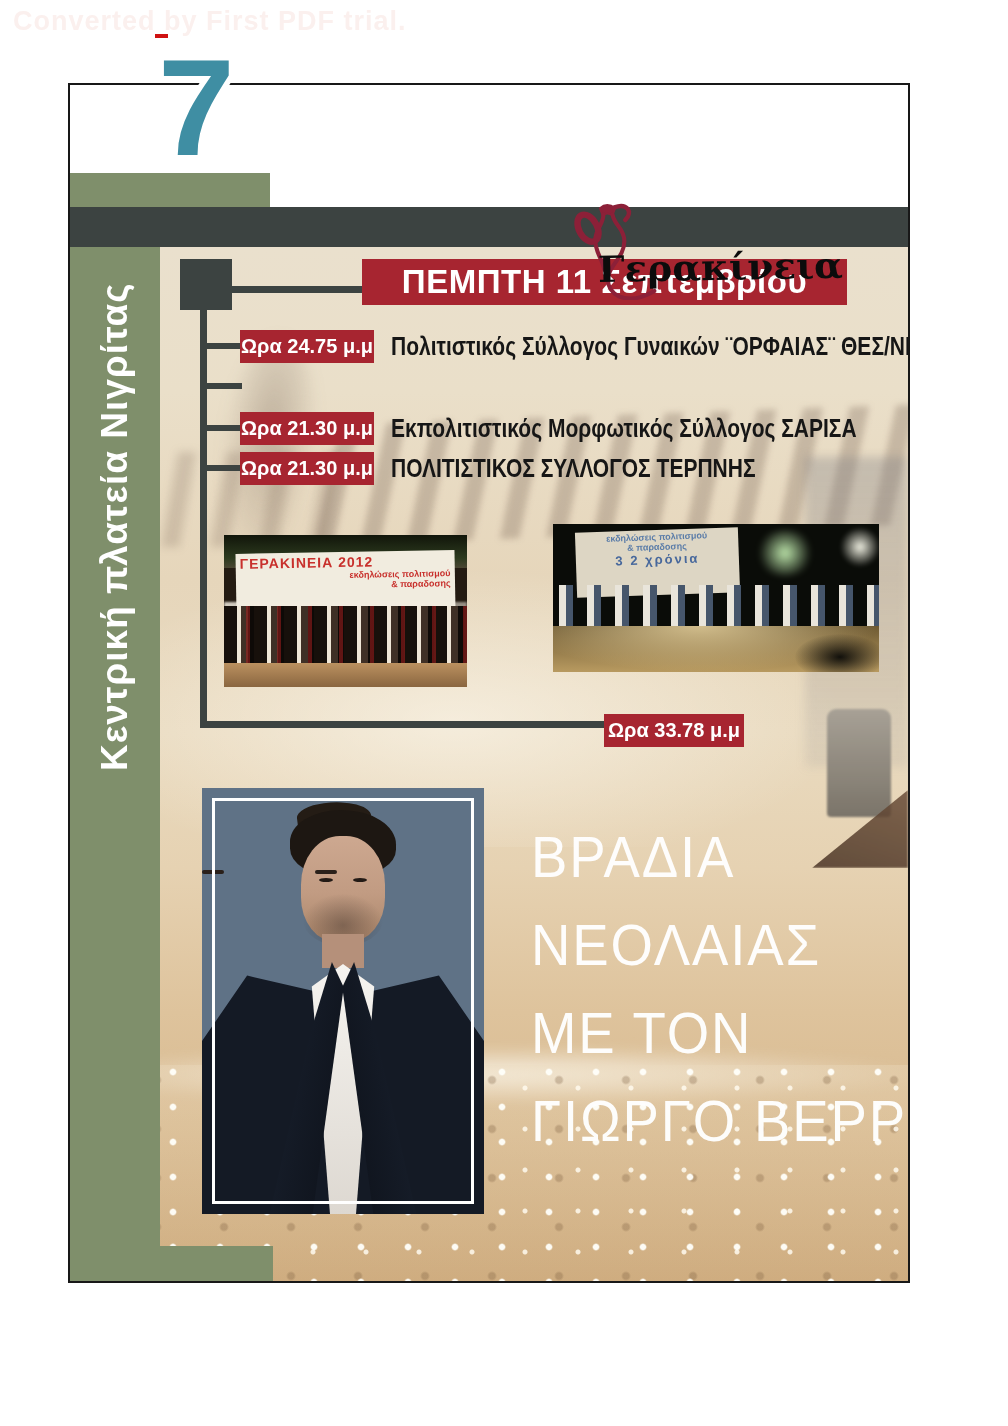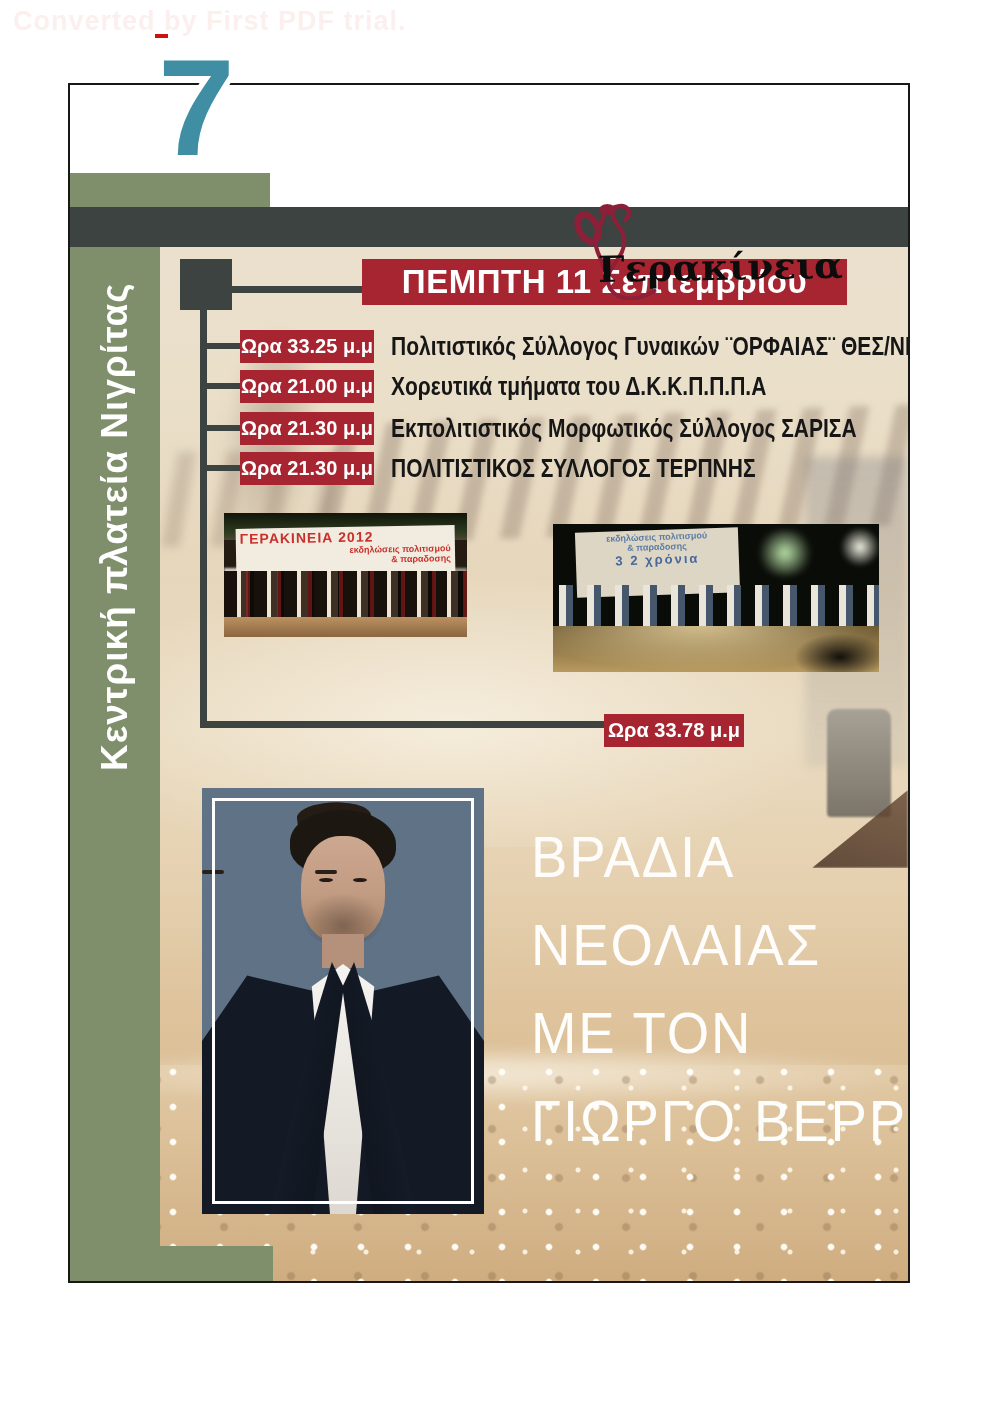--- a/index.html
+++ b/index.html
@@ -87,21 +87,21 @@
   .event-row{position:absolute;left:170px;height:33px;display:flex;align-items:center;z-index:2;}
   .time-badge{flex:0 0 134px;width:134px;height:33px;background:#a72530;color:#fff;
      display:flex;align-items:center;justify-content:center;font-weight:bold;font-size:20px;}
   .event-title{margin-left:17px;font-size:25px;font-weight:bold;color:#161616;white-space:nowrap;
      transform:scaleX(.84);transform-origin:left center;}
   .late-badge{left:534px;top:467px;width:140px;height:33px;background:#a72530;color:#fff;
      display:flex;align-items:center;justify-content:center;font-weight:bold;font-size:20px;z-index:2;}
 
   
   .photo{overflow:hidden;z-index:2;}
-  .photo-left{left:154px;top:266px;width:243px;height:124px;background:#241b12;}
+  .photo-left{left:154px;top:288px;width:243px;height:152px;background:#241b12;}
   .pl-top{position:absolute;left:0;top:0;width:100%;height:22%;
      background:linear-gradient(180deg,#11150a,#2c3a1e 70%,#4a4632);}
   .pl-banner{position:absolute;left:5%;top:11%;width:90%;height:40%;background:#f1ecdf;
      transform:rotate(-1deg);padding:2px 4px;box-sizing:border-box;}
   .pl-banner-l1{color:#c8302c;font-weight:bold;font-size:14px;letter-spacing:1px;}
   .pl-banner-l2{color:#c8302c;font-size:9px;text-align:right;font-weight:bold;}
   .pl-banner-l3{color:#c8302c;font-size:9px;text-align:right;font-weight:bold;}
   .pl-dancers{position:absolute;left:0;top:47%;width:100%;height:37%;
      background:
        repeating-linear-gradient(90deg,rgba(178,32,32,0) 0 22px,rgba(178,32,32,.5) 22px 26px,rgba(178,32,32,0) 26px 31px),
@@ -216,26 +216,22 @@
     <div class="abs tl-hline"></div>
     <div class="abs tl-branch" style="top:96px"></div>
     <div class="abs tl-branch" style="top:136px"></div>
     <div class="abs tl-branch" style="top:178px"></div>
     <div class="abs tl-branch" style="top:218px"></div>
     <div class="abs tl-branch-late"></div>
 
     <div class="date-banner abs">ΠΕΜΠΤΗ 11 Σεπτεμβρίου</div>
 
     <div class="event-row" style="top:83px">
-      <div class="time-badge">Ωρα 33.25 μ.μ</div>
+      <div class="time-badge">Ωρα 24.75 μ.μ</div>
       <div class="event-title">Πολιτιστικός Σύλλογος Γυναικών ¨ΟΡΦΑΙΑΣ¨ ΘΕΣ/ΝΙΚΗΣ</div>
-    </div>
-    <div class="event-row" style="top:123px">
-      <div class="time-badge">Ωρα 21.00 μ.μ</div>
-      <div class="event-title">Χορευτικά τμήματα του Δ.Κ.Κ.Π.Π.Π.Α</div>
     </div>
     <div class="event-row" style="top:165px">
       <div class="time-badge">Ωρα 21.30 μ.μ</div>
       <div class="event-title">Εκπολιτιστικός Μορφωτικός Σύλλογος ΣΑΡΙΣΑ</div>
     </div>
     <div class="event-row" style="top:205px">
       <div class="time-badge">Ωρα 21.30 μ.μ</div>
       <div class="event-title">ΠΟΛΙΤΙΣΤΙΚΟΣ ΣΥΛΛΟΓΟΣ ΤΕΡΠΝΗΣ</div>
     </div>
 

